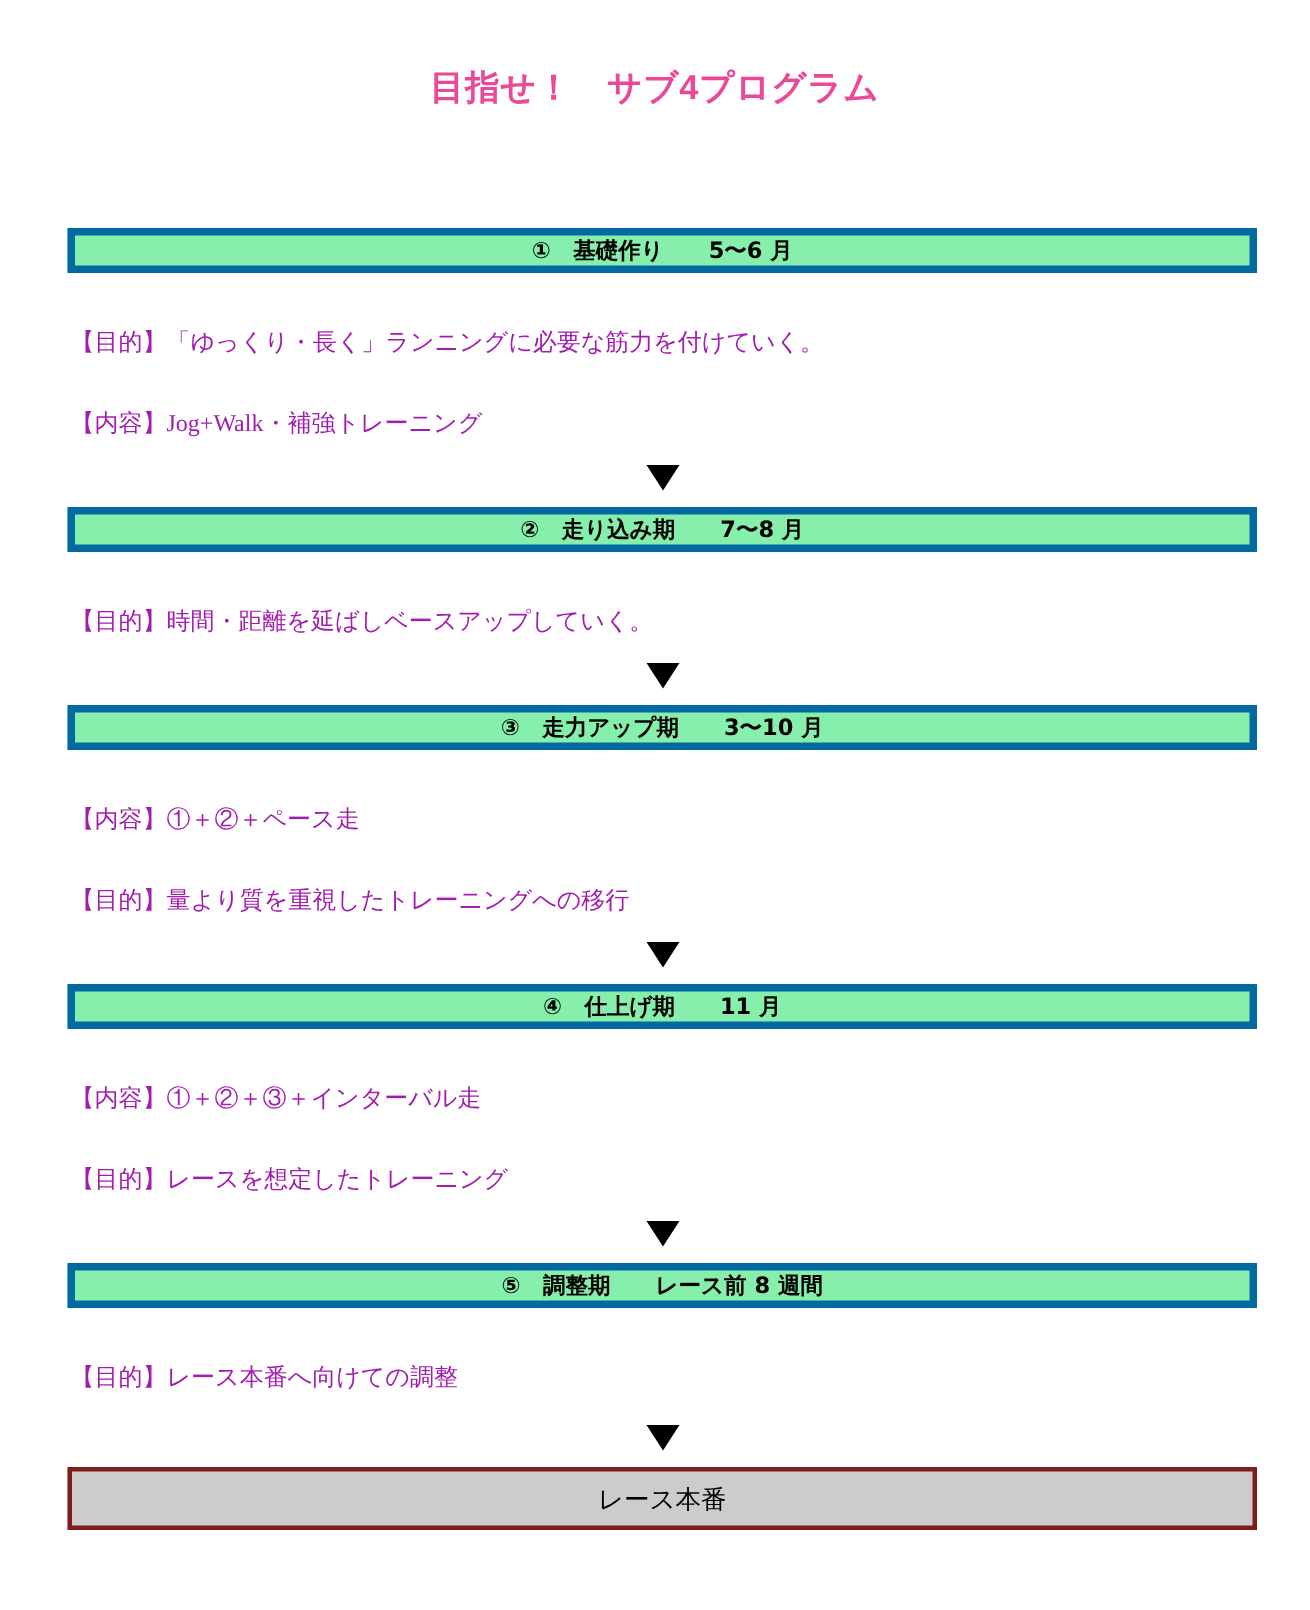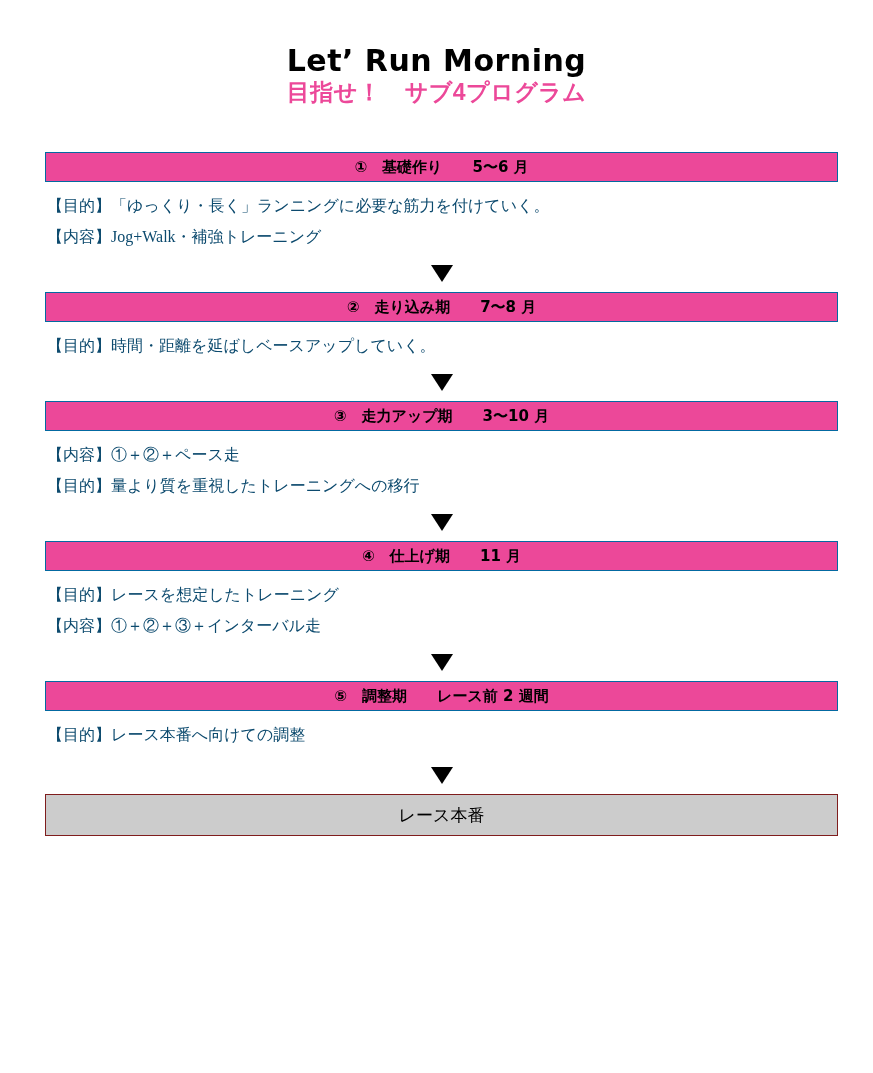--- a/index.html
+++ b/index.html
@@ -61,22 +61,22 @@
   }
 
   .stage {
     width: 793px;
   }
 
   .stage-header {
     box-sizing: border-box;
     width: 793px;
     height: 30px;
-    background: #ec4899;
-    border: 1px solid #0369a1;
+    background: #86efac;
+    border: 5px solid #0369a1;
     display: flex;
     align-items: center;
     justify-content: center;
   }
   .stage-header-label {
     font-family: "DejaVu Sans", "Liberation Sans", sans-serif;
     font-weight: 700;
     font-size: 15px;
     line-height: 15px;
     color: #000;
@@ -85,22 +85,23 @@
 
   .stage-body {
     padding-top: 8px;
     padding-left: 2px;
   }
 
   .line {
     font-family: "Liberation Serif", "DejaVu Serif", serif;
     font-size: 16px;
     line-height: 31px;
-    color: #0c4a6e;
-    white-space: pre;
+    color: #a21caf;
+    white-space: pre;
+    margin-top: 23px;
   }
   .line-label {
     font-weight: 400;
     white-space: pre;
   }
   .line-text {
     font-weight: 400;
     white-space: pre;
   }
 
@@ -120,21 +121,21 @@
     border-top: 17px solid #000000;
     vertical-align: middle;
   }
 
   
   .race-bar {
     box-sizing: border-box;
     width: 793px;
     height: 42px;
     background: #cccccc;
-    border: 1px solid #7f1d1d;
+    border: 3px solid #7f1d1d;
     display: flex;
     align-items: center;
     justify-content: center;
   }
   .race-bar-label {
     font-family: "Liberation Serif", "DejaVu Serif", serif;
     font-weight: 400;
     font-size: 17px;
     line-height: 17px;
     color: #000;
@@ -142,21 +143,20 @@
   }
 
   .spacer-sm { height: 4px; }
 </style>
 </head>
 <body>
 
 <div class="page">
 
   <div class="title-block">
-    <div class="title-main">Let’ Run Morning</div>
     <div class="title-sub">目指せ！　サブ4プログラム</div>
   </div>
 
   <div class="flow">
 
     <div class="stage">
       <div class="stage-header">
         <span class="stage-header-label">①　基礎作り　　5〜6 月</span>
       </div>
       <div class="stage-body">
@@ -194,32 +194,32 @@
 
     <div class="arrow-row">
       <span class="arrow-glyph"></span>
     </div>
 
     <div class="stage">
       <div class="stage-header">
         <span class="stage-header-label">④　仕上げ期　　11 月</span>
       </div>
       <div class="stage-body">
+        <div class="line"><span class="line-label">【内容】</span><span class="line-text">①＋②＋③＋インターバル走</span></div>
         <div class="line"><span class="line-label">【目的】</span><span class="line-text">レースを想定したトレーニング</span></div>
-        <div class="line"><span class="line-label">【内容】</span><span class="line-text">①＋②＋③＋インターバル走</span></div>
-      </div>
-    </div>
-
-    <div class="arrow-row">
-      <span class="arrow-glyph"></span>
-    </div>
-
-    <div class="stage">
-      <div class="stage-header">
-        <span class="stage-header-label">⑤　調整期　　レース前 2 週間</span>
+      </div>
+    </div>
+
+    <div class="arrow-row">
+      <span class="arrow-glyph"></span>
+    </div>
+
+    <div class="stage">
+      <div class="stage-header">
+        <span class="stage-header-label">⑤　調整期　　レース前 8 週間</span>
       </div>
       <div class="stage-body">
         <div class="line"><span class="line-label">【目的】</span><span class="line-text">レース本番へ向けての調整</span></div>
         <div class="spacer-sm"></div>
       </div>
     </div>
 
     <div class="arrow-row">
       <span class="arrow-glyph"></span>
     </div>

